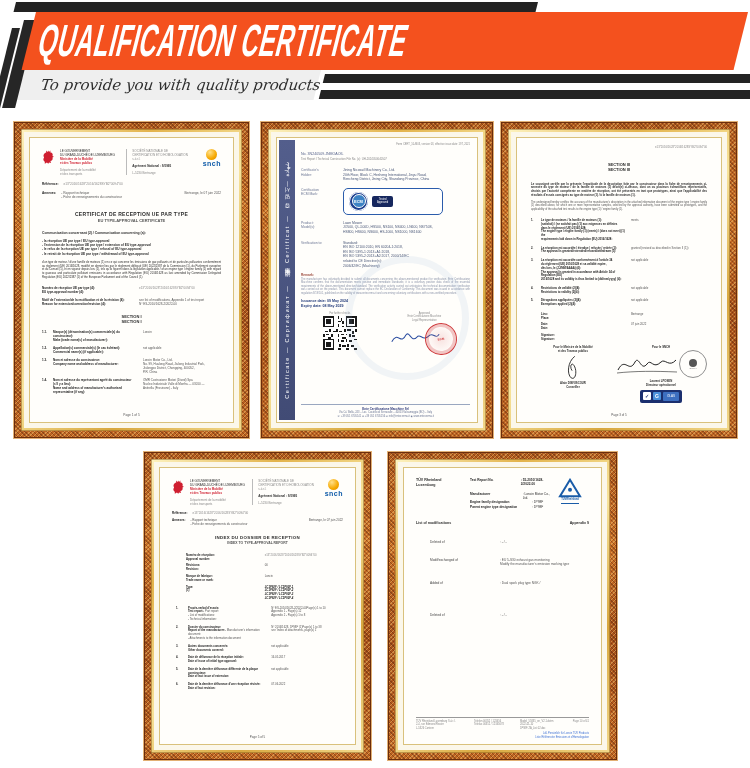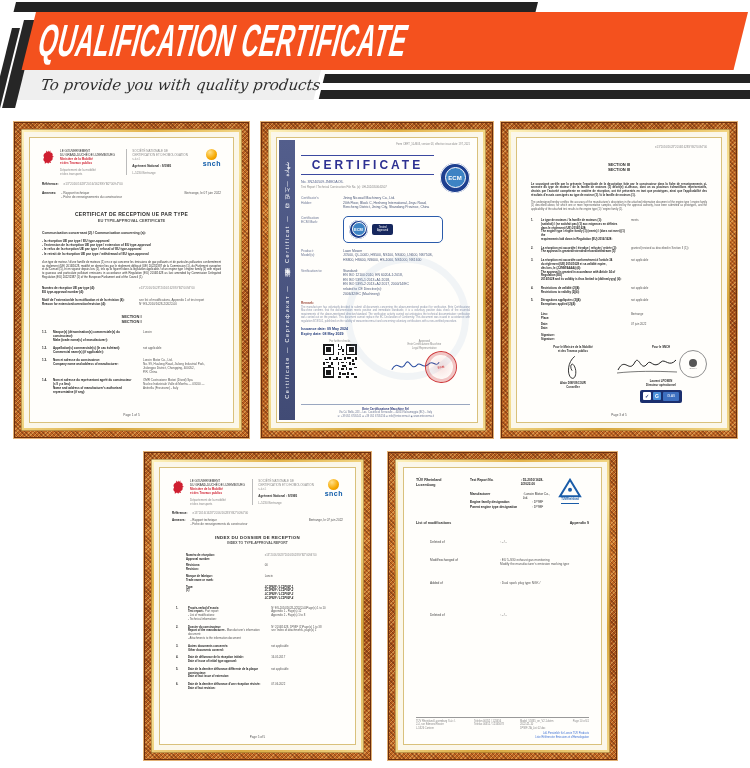--- a/index.html
+++ b/index.html
@@ -202,28 +202,20 @@
   <div class="cert" style="left:261px;top:122px;width:232px;height:316px;">
    <div class="gold">
         <div class="mat">
     <div class="paper">
       <div class="wm"></div>
       <div class="sidebar">
         <span>Certificate — Сертификат — 證明書 — Certificat — 증명서 — شهادة</span>
       </div>
       <div class="c2inner">
         <div class="r fz26 gray">Form CERT_10-M03, version 03, effective issue date: 19T, 2021</div>
-        <div style="position:relative;">
-          <div class="titlebox">
-            <div class="certword">CERTIFICATE</div>
-          </div>
-          <div class="ecm ecmbig">
-            <div class="in">ECM</div>
-          </div>
-        </div>
         <div class="fz36" style="margin-top:5px;color:#55628a;">No. 3N240509.JNMOAOIL</div>
         <div class="fz28 gray" style="margin-top:2px;">Test Report / Technical Construction File No. (s): UH-2024050640507</div>
         <div class="row fz34" style="margin-top:6px;">
           <span class="pre lbl2">Certificate's
 Holder:</span>
           <span class="pre val2">Jining Nicosail Machinery Co., Ltd.
 20th Floor, Block C, Hesheng International, Jinyu Road,
 Rencheng District, Jining City, Shandong Province, China</span>
         </div>
         <div class="row fz34" style="margin-top:6px;">

